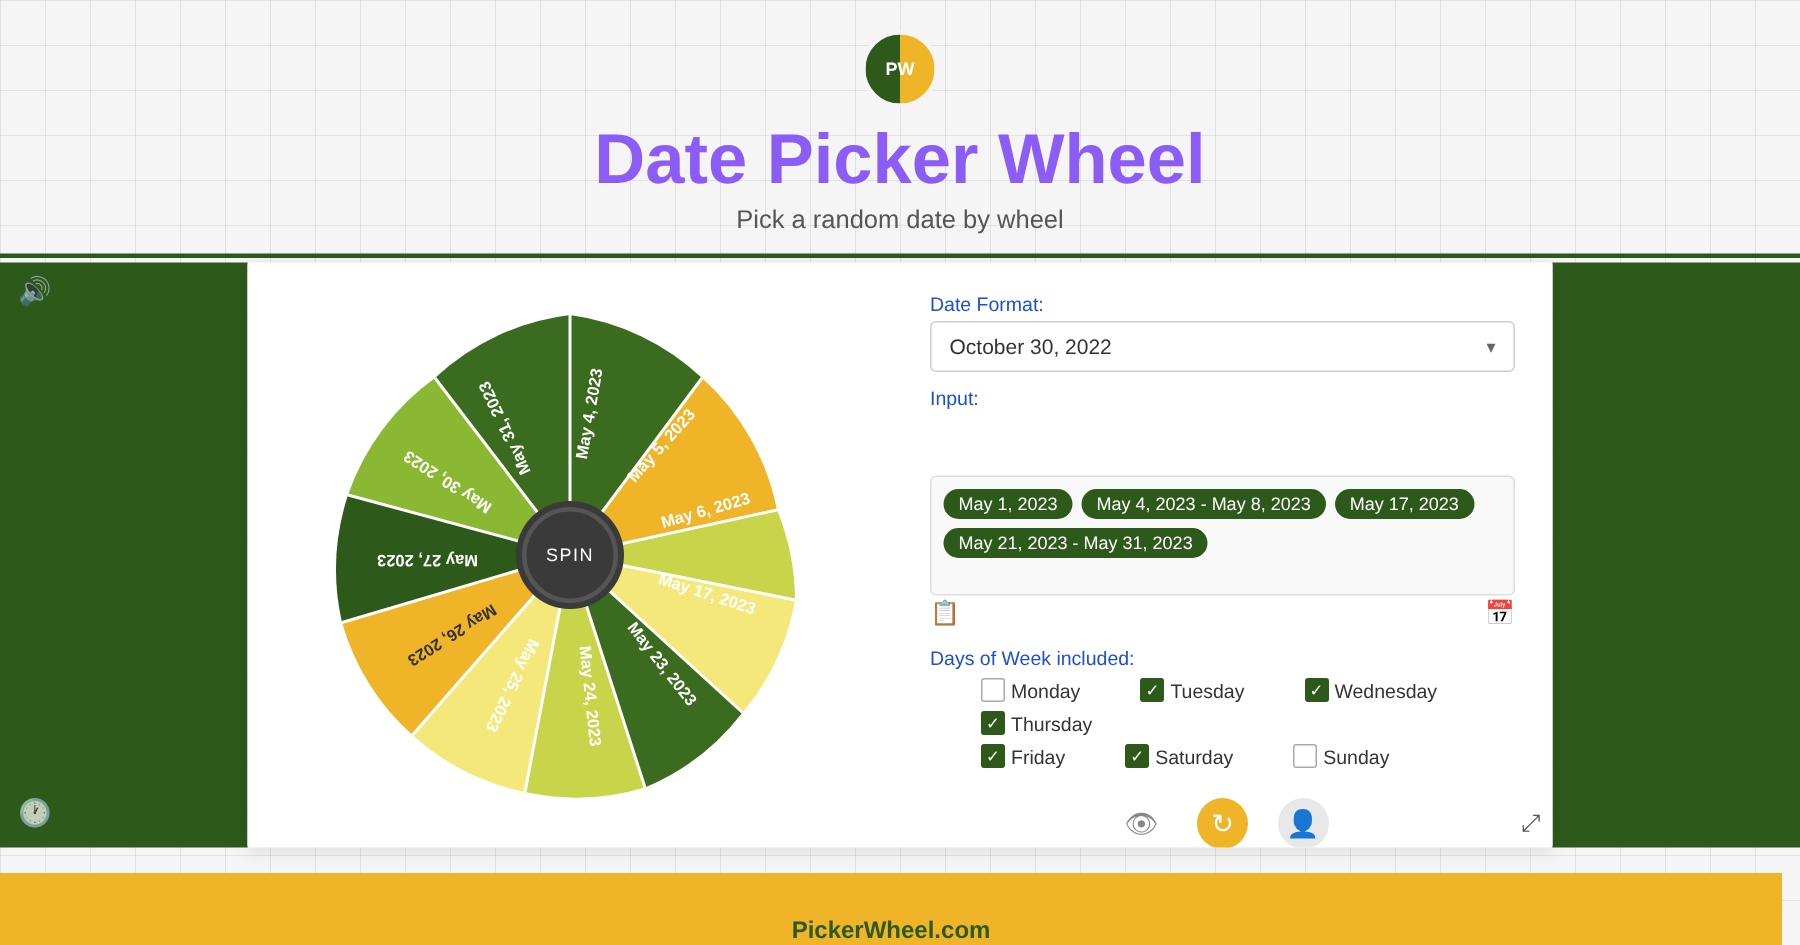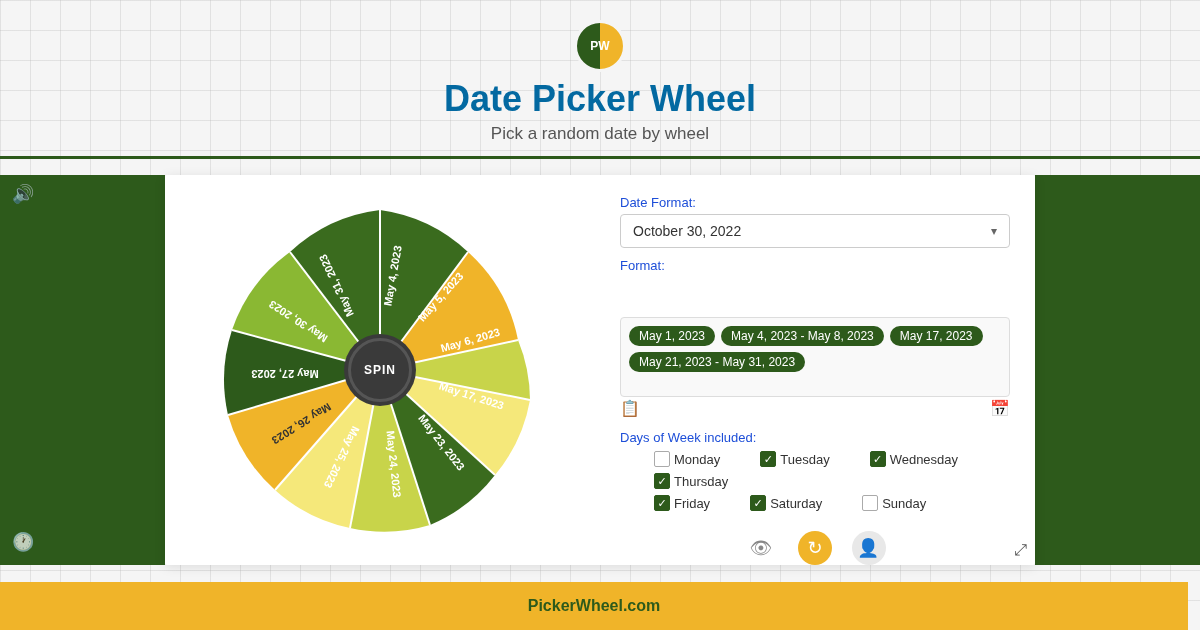--- a/index.html
+++ b/index.html
@@ -42,21 +42,21 @@
     }
 
     
     .bottom-bar {
       position: absolute;
       bottom: 0; left: 0; right: 12px;
       height: 48px;
       background: #f0b429;
       z-index: 2;
       display: flex;
-      align-items: center;
+      align-items: flex-end;
       justify-content: center;
     }
     .bottom-bar-text {
       font-size: 16px;
       font-weight: bold;
       color: #2d5a1b;
     }
 
     
     .header {
@@ -75,23 +75,23 @@
       justify-content: center;
       margin-bottom: 6px;
       border: 3px solid #f5f5f5;
     }
     .logo-text {
       font-size: 12px;
       font-weight: bold;
       color: white;
     }
     .main-title {
-      font-size: 36px;
+      font-size: 47px;
       font-weight: 900;
-      color: #0369a1;
+      color: #8b5cf6;
       margin-bottom: 4px;
     }
     .subtitle {
       font-size: 17px;
       color: #555;
       margin-bottom: 12px;
     }
 
     
     .divider {
@@ -308,21 +308,21 @@
       position: absolute;
       top: 50%;
       left: 50%;
       transform: translate(-50%, -50%);
       width: 64px;
       height: 64px;
       border-radius: 50%;
       background: #3a3a3a;
       color: white;
       font-size: 12px;
-      font-weight: bold;
+      font-weight: normal;
       display: flex;
       align-items: center;
       justify-content: center;
       cursor: pointer;
       z-index: 10;
       border: 3px solid #555;
       letter-spacing: 1px;
     }
   </style>
 </head>
@@ -408,21 +408,21 @@
   <div class="controls-section">
     <div>
       <div class="field-label">Date Format:</div>
       <div class="select-box">
         <span>October 30, 2022</span>
         <span class="select-arrow">▾</span>
       </div>
     </div>
 
     <div>
-      <div class="field-label">Format:</div>
+      <div class="field-label">Input:</div>
       <div class="input-area">
         <span class="tag">May 1, 2023</span>
         <span class="tag">May 4, 2023 - May 8, 2023</span>
         <span class="tag">May 17, 2023</span>
         <span class="tag">May 21, 2023 - May 31, 2023</span>
       </div>
       <div class="input-icons-row">
         <span class="icon-btn">📋</span>
         <span class="icon-btn orange">📅</span>
       </div>

